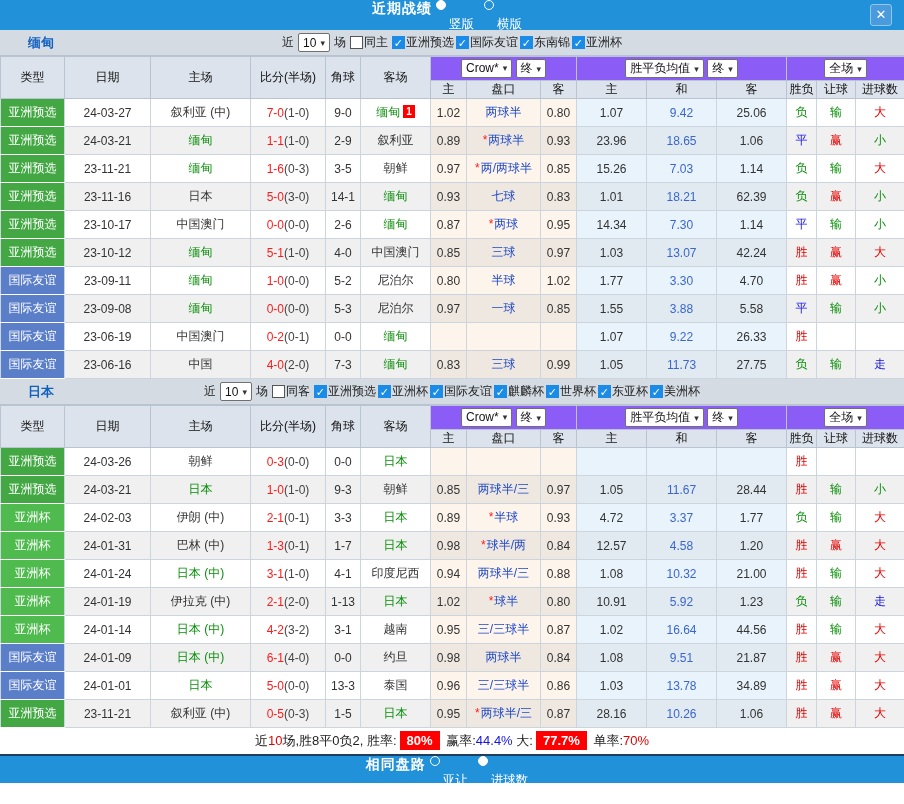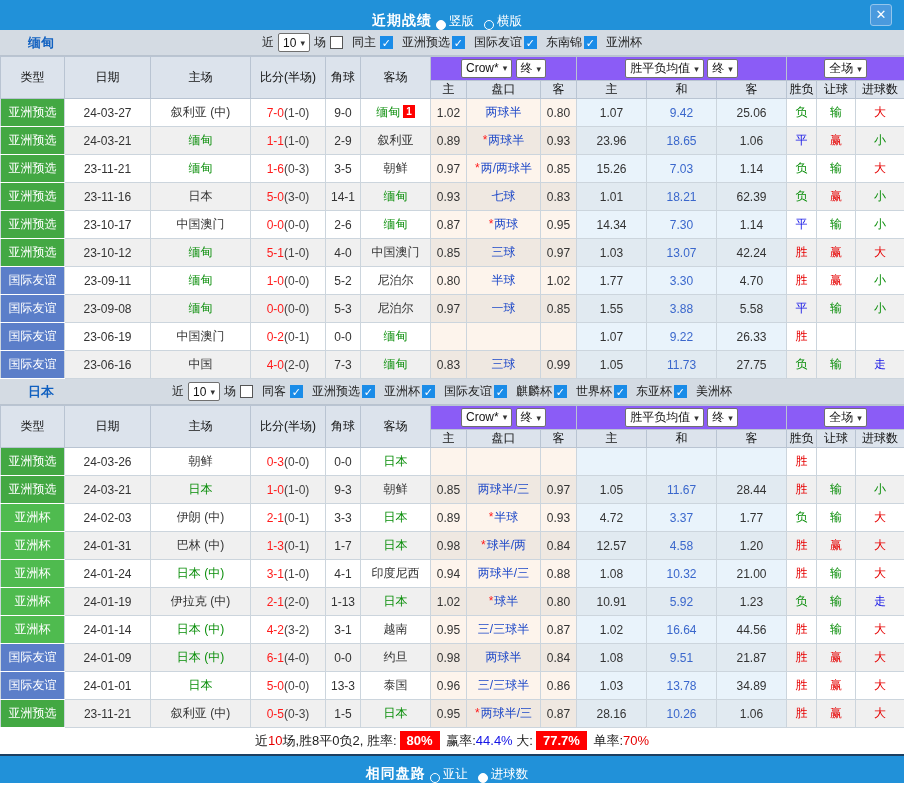--- a/index.html
+++ b/index.html
@@ -6,29 +6,29 @@
   html,body { width: 904px; height: 804px; }
   body {
     font-family: "Liberation Sans", "DejaVu Sans", sans-serif;
     font-size: 12px; color:#222; background:#fff; overflow:hidden;
   }
   .app { width:904px; height:804px; display:flex; flex-direction:column; }
 
   
   .bluebar {
     background:#2191d9; color:#fff; height:30px; flex:0 0 30px;
-    display:flex; align-items:flex-end; justify-content:center; position:relative;
+    display:flex; align-items:flex-start; justify-content:center; position:relative;
   }
   .bluebar .bartitle { font-size:14px; font-weight:bold; letter-spacing:1px; }
   .radio {
     width:10px; height:10px; border:1px solid #fff; border-radius:50%;
     display:inline-block; vertical-align:-1px; background:transparent;
   }
   .radio.filled { background:#fff; }
-  .radio-label { font-size:12.5px; margin:4px 10px 0 3px; }
+  .radio-label { font-size:12.5px; margin:16px 10px 0 3px; }
   .close-btn {
     position:absolute; right:12px; top:4px; width:22px; height:22px;
     background:#4a9ade; border:1px solid #94c6ec; border-radius:3px;
     color:#fff; font-size:13px; line-height:20px; text-align:center; cursor:pointer;
   }
   .bottombar { height:29px; flex:0 0 29px; border-top:2px solid #1c3f60; }
 
   
   .team-section { flex:0 0 auto; }
   .section-bar {
@@ -37,21 +37,21 @@
   }
   .team-name { position:absolute; left:28px; font-size:13px; font-weight:bold; color:#1060c0; }
   .filters { margin:0 auto; display:flex; align-items:center; gap:4px; }
   .flabel { color:#222; }
   .select {
     display:inline-flex; align-items:center; gap:4px; background:#fff;
     border:1px solid #707070; border-radius:2px; height:19px; padding:0 4px;
     font-size:12px; color:#111; cursor:pointer;
   }
   .select .arrow { font-size:9px; color:#333; }
-  .cb-item { display:inline-flex; align-items:center; gap:9px; cursor:pointer; }
+  .cb-item { display:inline-flex; align-items:center; gap:1px; cursor:pointer; }
   .cb {
     width:13px; height:13px; display:inline-block; text-align:center;
     font-size:11px; line-height:12px;
   }
   .cb.checked { background:#1a8ce8; border:1px solid #1a8ce8; color:#fff; }
   .cb.un { background:#fff; border:1px solid #555; }
   .cb-label { color:#222; }
 
   
   table { width:904px; border-collapse:collapse; table-layout:fixed; }

